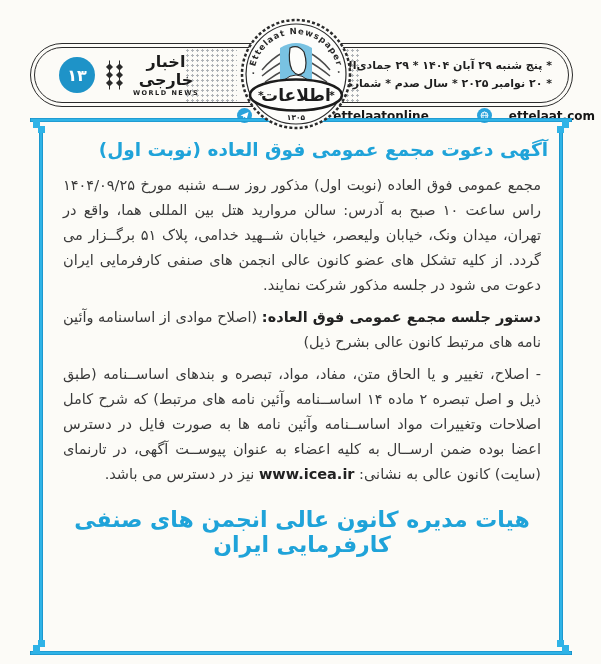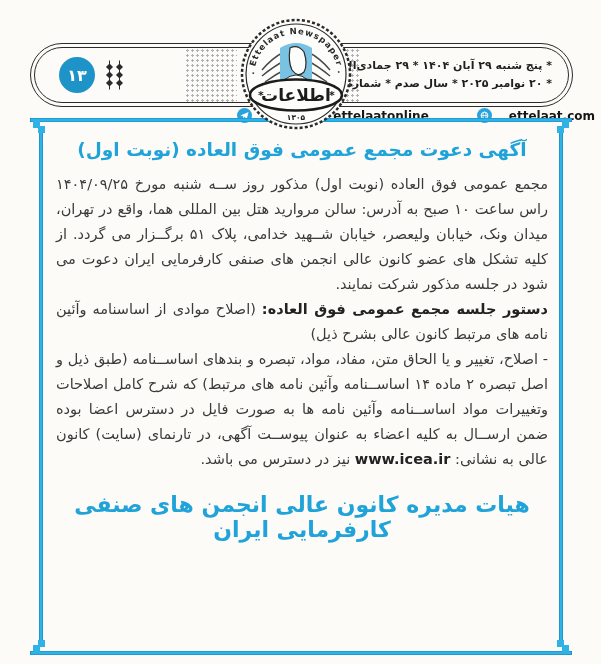--- a/index.html
+++ b/index.html
@@ -92,28 +92,28 @@
   .step.tr1 { right:3px; top:3px; }  .step.tr2 { right:8px; top:8px; }
   .step.bl1 { left:3px;  bottom:3px; } .step.bl2 { left:8px;  bottom:8px; }
   .step.br1 { right:3px; bottom:3px; } .step.br2 { right:8px; bottom:8px; }
 
   .notice-content {
     position:absolute; inset:8px 20px 8px 22px;
     padding:8px 4px 0 4px;
     direction:rtl;
   }
   .notice-title {
-    text-align:center; color:#1fa3d9; font-weight:bold;
+    text-align:right; color:#1fa3d9; font-weight:bold;
     font-size:18.5px; line-height:1.75;
   }
   .notice-body {
     margin-top:6px; color:#3a3a3a; font-size:14.5px; line-height:1.72;
     text-align:justify;
   }
-  .notice-body p { margin:0; }
+  .notice-body p { margin:7px; }
   .bold-lead { font-weight:bold; color:#222; }
   .url-ltr { direction:ltr; unicode-bidi:embed; font-weight:bold; color:#222; }
   .signature {
     margin-top:20px; text-align:center; color:#1fa3d9; font-weight:bold; font-size:22px;
   }
 </style>
 </head>
 <body>
 
 <div class="masthead">
@@ -133,20 +133,24 @@
             <div class="diamond"></div>
             <div class="diamond"></div>
         </div>
         <div class="diamond-col">
           <div class="diamond"></div>
             <div class="diamond"></div>
             <div class="diamond"></div>
         </div>
       </div>
 
+      <div class="section-block">
+        <div class="section-title">اخبار خارجی</div>
+        <div class="section-subtitle">WORLD NEWS</div>
+      </div>
 
       <div class="dates-block">
         <div class="date-line">* پنج شنبه ۲۹ آبان ۱۴۰۴ * ۲۹ جمادی‌الاول ۱۴۴۷</div>
         <div class="date-line">* ۲۰ نوامبر ۲۰۲۵ * سال صدم * شماره ۲۹۰۹۹</div>
       </div>
     </div>
   </div>
 
   <div class="logo-wrap">
     <svg width="116" height="114" viewBox="0 0 116 114">

